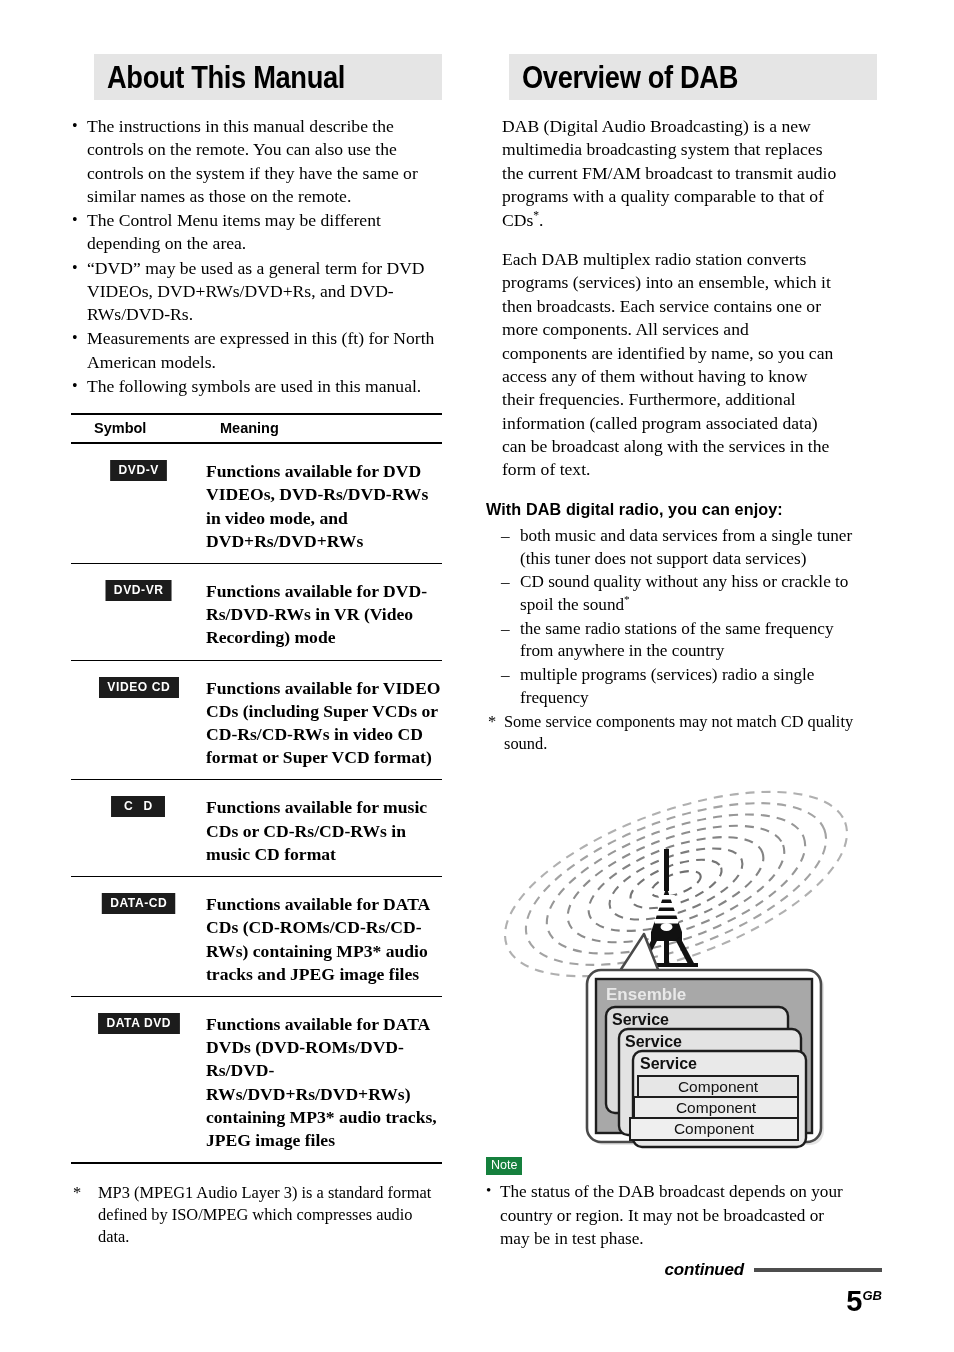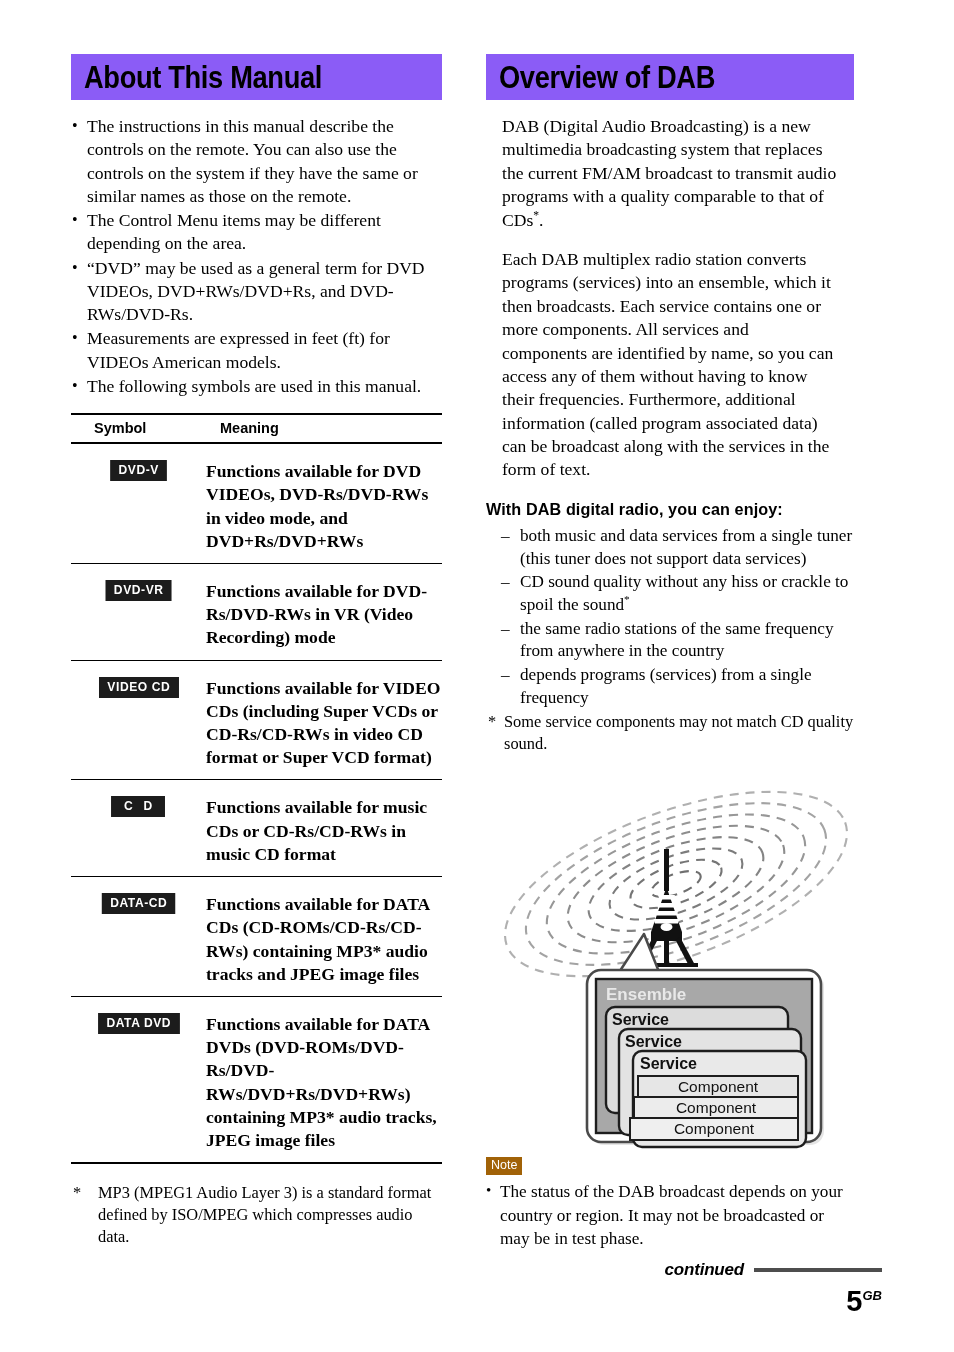--- a/index.html
+++ b/index.html
@@ -30,26 +30,27 @@
   }
   .col-right {
     position: absolute;
     left: 486px;
     top: 54px;
     width: 368px;
   }
 
   
   .head-bar {
-    background: #8b5cf6;
+    background: #e5e5e5;
     height: 46px;
     display: flex;
     align-items: center;
     padding-left: 13px;
     box-sizing: border-box;
+    margin-left: 23px;
   }
   .head-bar .head-text {
     font-family: "Liberation Sans Narrow", "Liberation Sans", sans-serif;
     font-weight: bold;
     font-size: 31px;
     letter-spacing: -0.4px;
     transform: scaleX(0.88);
     transform-origin: left center;
     white-space: nowrap;
     line-height: 1;
@@ -181,21 +182,21 @@
   ul.dashes > li::before {
     content: "\2013";
     position: absolute;
     left: 15px;
     top: 0;
   }
 
   
   .note-label {
     display: inline-block;
-    background: #a16207;
+    background: #15803d;
     color: #fff;
     font-family: "Liberation Sans", sans-serif;
     font-size: 12.5px;
     font-weight: normal;
     padding: 1px 5px 2px 5px;
     line-height: 1.2;
   }
   .note-list {
     list-style: none;
     margin: 5px 0 0 0;
@@ -274,21 +275,21 @@
   <div class="col-left">
 
     <div class="head-bar">
       <span class="head-text">About This Manual</span>
     </div>
 
     <ul class="bullets" style="margin-top:15px;">
       <li>The instructions in this manual describe the controls on the remote. You can also use the controls on the system if they have the same or similar names as those on the remote.</li>
       <li>The Control Menu items may be different depending on the area.</li>
       <li>“DVD” may be used as a general term for DVD VIDEOs, DVD+RWs/DVD+Rs, and DVD-RWs/DVD-Rs.</li>
-      <li>Measurements are expressed in feet (ft) for VIDEOs American models.</li>
+      <li>Measurements are expressed in this (ft) for North American models.</li>
       <li>The following symbols are used in this manual.</li>
     </ul>
 
     <table class="symtable">
       <thead>
         <tr>
           <th class="c-sym">Symbol</th>
           <th class="c-mean">Meaning</th>
         </tr>
       </thead>
@@ -348,21 +349,21 @@
     <p class="para body-text" style="margin-top:15px;"><span>DAB (Digital Audio Broadcasting) is a new multimedia broadcasting system that replaces the current FM/AM broadcast to transmit audio programs with a quality comparable to that of CDs</span><span class="sup">*</span><span>.</span></p>
 
     <p class="para body-text" style="margin-top:0;">Each DAB multiplex radio station converts programs (services) into an ensemble, which it then broadcasts. Each service contains one or more components. All services and components are identified by name, so you can access any of them without having to know their frequencies. Furthermore, additional information (called program associated data) can be broadcast along with the services in the form of text.</p>
 
     <div class="sub-head">With DAB digital radio, you can enjoy:</div>
 
     <ul class="dashes">
       <li><span>both music and data services from a single tuner (this tuner does not support data services)</span></li>
       <li><span>CD sound quality without any hiss or crackle to spoil the sound</span><span class="sup">*</span></li>
       <li><span>the same radio stations of the same frequency from anywhere in the country</span></li>
-      <li><span>depends programs (services) from a single frequency</span></li>
+      <li><span>multiple programs (services) radio a single frequency</span></li>
     </ul>
 
     <div class="footnote" style="margin-top:2px;padding-left:18px;">
       <span class="mark">*</span>
       <span>Some service components may not match CD quality sound.</span>
     </div>
 
     <div class="diagram-wrap">
       <svg width="368" height="380" viewBox="0 0 368 380">
 

